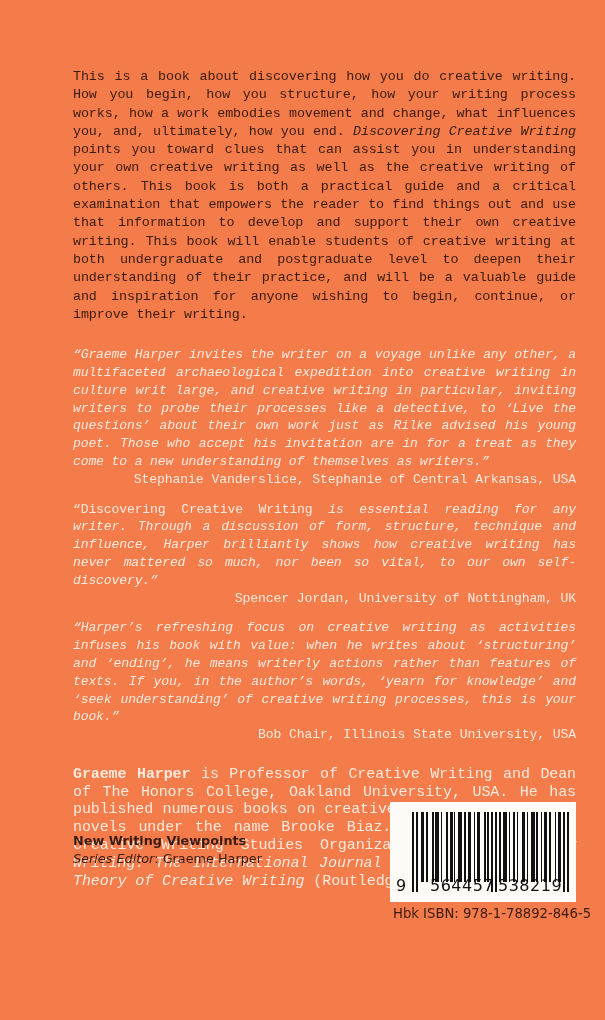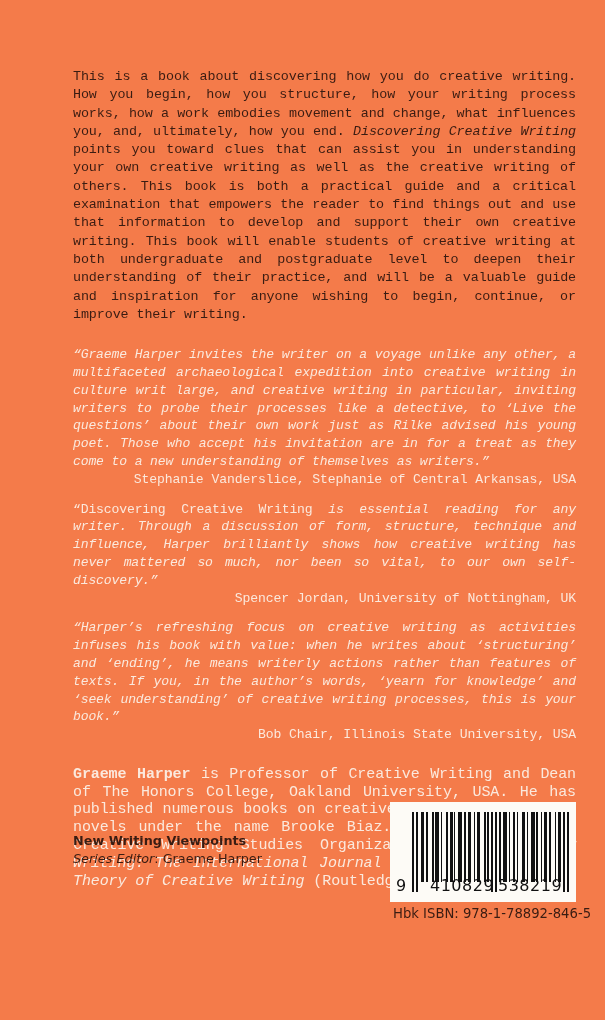--- a/index.html
+++ b/index.html
@@ -236,18 +236,18 @@
     <div class="bar" style="width:1px"></div>
       <div class="gap" style="width:2px"></div>
     <div class="bar" style="width:3px"></div>
       <div class="gap" style="width:2px"></div>
     <div class="bar long" style="width:2px"></div>
       <div class="gap" style="width:2px"></div>
     <div class="bar long" style="width:2px"></div>
   </div>
   <div class="digits">
     <span class="d1">9</span>
-    <span class="d2">410829</span>
+    <span class="d2">564457</span>
     <span class="d3">538219</span>
   </div>
 </div>
 
 <div class="isbn">Hbk ISBN: 978-1-78892-846-5</div>
 
 </body></html>

